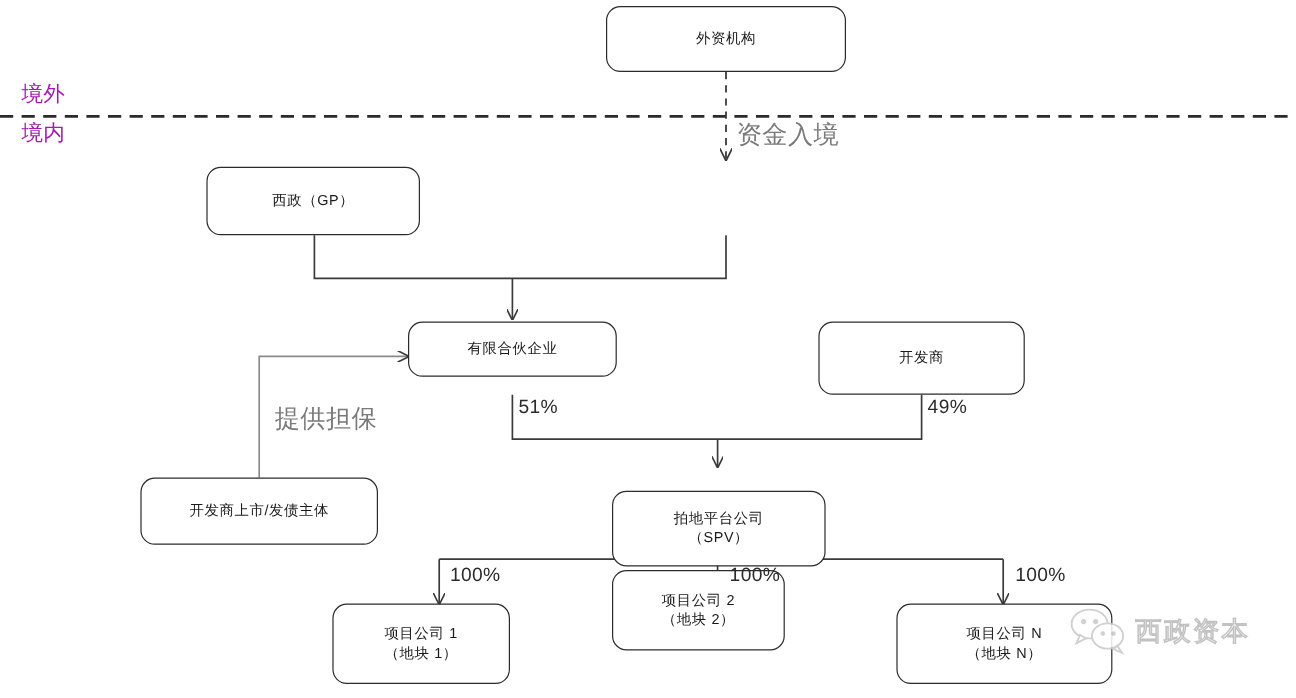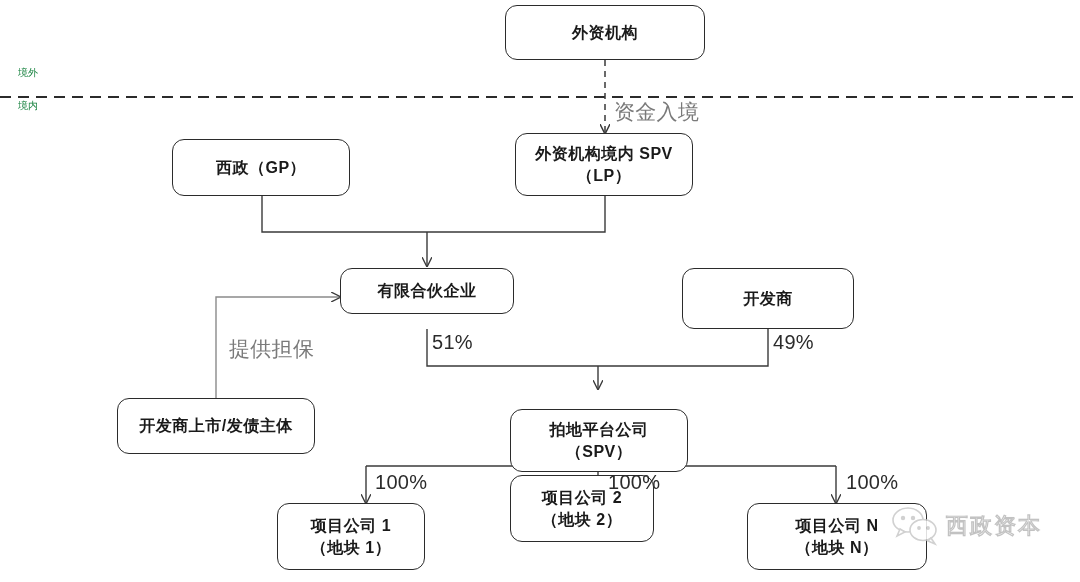--- a/index.html
+++ b/index.html
@@ -28,43 +28,43 @@
     position: absolute;
     box-sizing: border-box;
     border: 1.6px solid #2b2b2b;
     border-radius: 12px;
     background: #ffffff;
     display: flex;
     align-items: center;
     justify-content: center;
     text-align: center;
     color: #1a1a1a;
-    font-weight: bold;
-    font-size: 16px;
+    font-weight: normal;
+    font-size: 12px;
     line-height: 1.32;
     letter-spacing: 0.5px;
     z-index: 3;
   }
   .node .l2 { display: block; }
   .edge-label {
     position: absolute;
-    font-size: 20px;
+    font-size: 16px;
     color: #2b2b2b;
     white-space: nowrap;
     z-index: 4;
     letter-spacing: 0.3px;
   }
   .edge-label.gray {
     color: #7a7a7a;
     font-size: 21px;
   }
   .zone-label {
     position: absolute;
-    font-size: 10px;
-    color: #15803d;
+    font-size: 18px;
+    color: #a21caf;
     white-space: nowrap;
     z-index: 4;
     font-family: Liberation Serif, serif;
   }
   .watermark {
     position: absolute;
     z-index: 5;
     display: flex;
     align-items: center;
     gap: 6px;
@@ -115,26 +115,20 @@
 
   <div class="zone-label" style="left:18px; top:66px;">境外</div>
   <div class="zone-label" style="left:18px; top:99px;">境内</div>
 
   <div class="node" style="left:505px; top:5px; width:200px; height:55px;">
     <div>
       <span>外资机构</span>
     </div>
   </div>
 
-  <div class="node" style="left:515px; top:133px; width:178px; height:63px;">
-    <div>
-      <span>外资机构境内 SPV</span>
-      <span class="l2">（LP）</span>
-    </div>
-  </div>
 
   <div class="node" style="left:172px; top:139px; width:178px; height:57px;">
     <div>
       <span>西政（GP）</span>
     </div>
   </div>
 
   <div class="node" style="left:340px; top:268px; width:174px; height:46px;">
     <div>
       <span>有限合伙企业</span>

